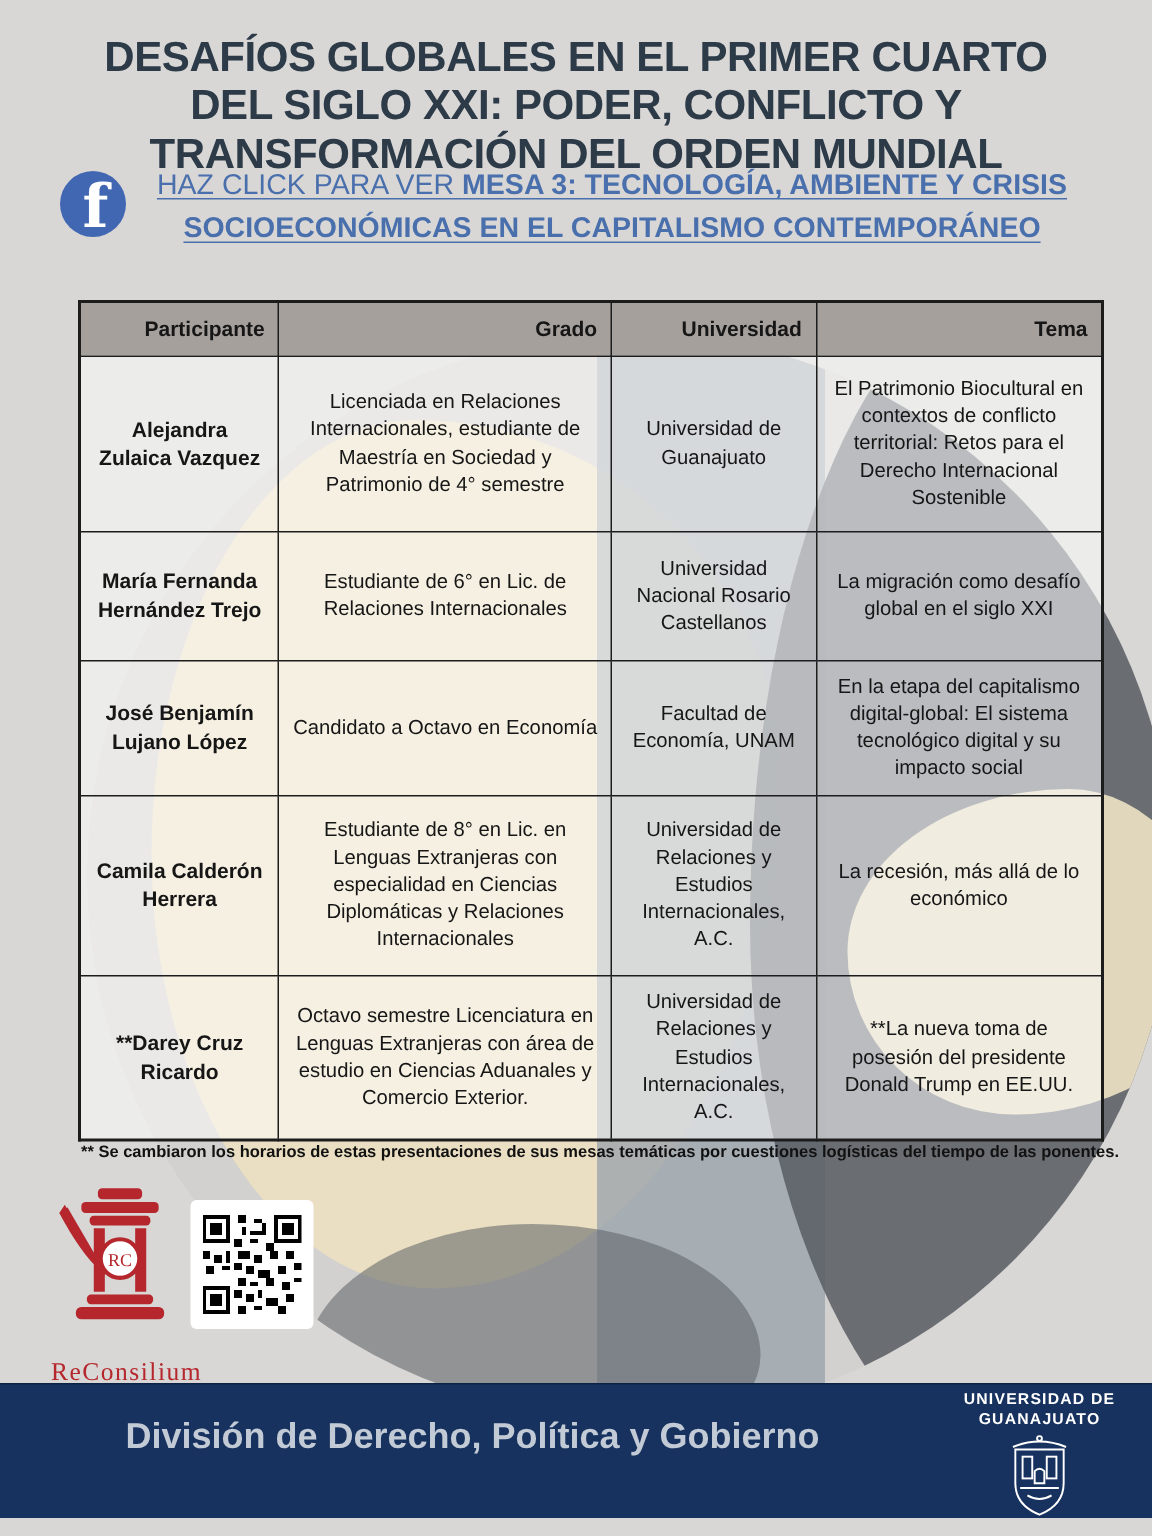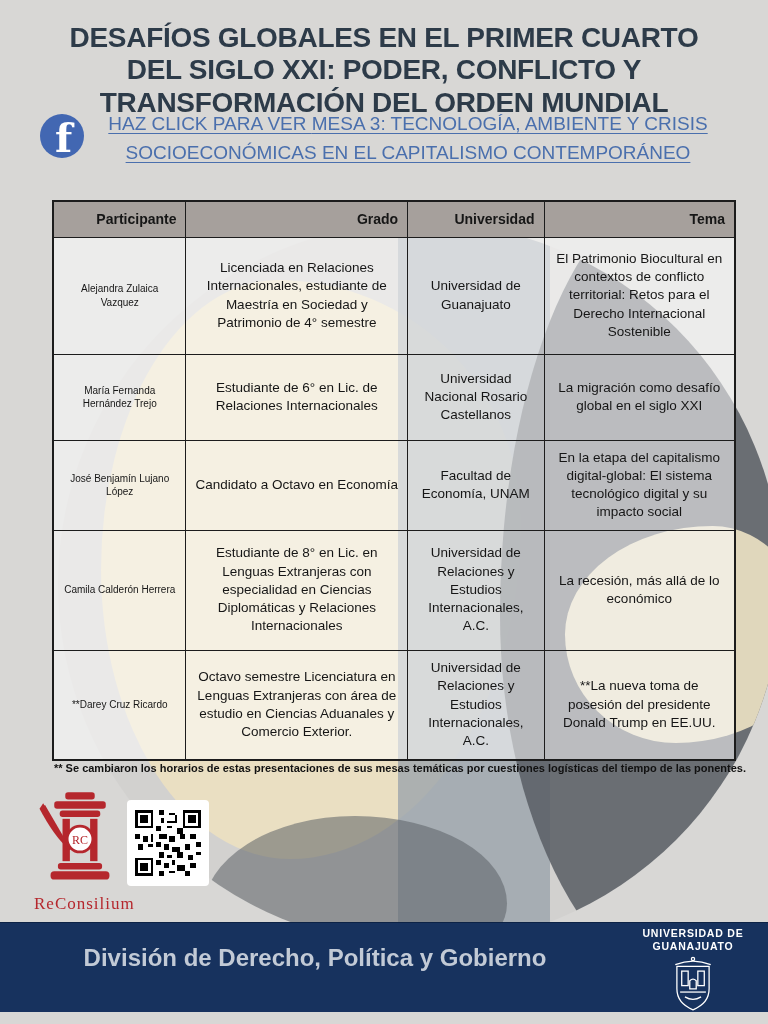--- a/index.html
+++ b/index.html
@@ -25,40 +25,40 @@
   
   .title { position:absolute; top:22px; left:64px; width:640px; text-align:center;
            color:#2d3b49; font-weight:bold; font-size:28px; line-height:1.16; letter-spacing:-.3px; }
   .link-row { position:absolute; top:110px; left:40px; width:692px; display:flex; align-items:flex-start; }
   .fb-circle { width:44px; height:44px; border-radius:50%; background:#4267b2; color:#fff;
            flex:0 0 44px; margin-top:4px; position:relative; overflow:hidden; }
   .fb-circle span { position:absolute; left:15px; top:4px; font-size:40px; font-weight:bold;
            font-family:"DejaVu Serif", serif; line-height:1; }
   .link-text { flex:1; text-align:center; font-size:19px; line-height:1.5; color:#4a6fad;
            text-decoration:underline; text-underline-offset:3px; padding:0 10px; cursor:pointer; }
-  .link-text b { font-weight:normal; }
+  .link-text b { font-weight:bold; }
 
   
   .table-wrap { position:absolute; top:200px; left:52px; width:684px; }
   table { width:100%; border-collapse:collapse; border:2px solid #1c1c1c; table-layout:fixed; }
   th, td { border:1px solid #1c1c1c; text-align:center; vertical-align:middle;
            padding:6px 9px; color:#161616; }
   th { background:#a6a09c; font-size:14px; font-weight:bold; height:36px;text-align:right; }
   td { background:rgba(253,253,253,.55); font-size:13.5px; line-height:1.35; }
-  td.name { font-weight:normal; font-size:10px; }
+  td.name { font-weight:bold; font-size:14px; }
   col.c1 { width:19.5%; } col.c2 { width:32.5%; } col.c3 { width:20%; } col.c4 { width:28%; }
   tr.r1 td { height:117px; } tr.r2 td { height:86px; } tr.r3 td { height:90px; }
   tr.r4 td { height:120px; } tr.r5 td { height:110px; }
 
   .footnote { position:absolute; top:762px; left:54px; width:700px; font-size:11px;
            font-weight:bold; color:#111; }
 
   
   .rc-logo { position:absolute; left:34px; top:792px; width:92px; }
-  .rc-label { margin-top:2px; font-family:"Liberation Serif", serif; font-size:17px;
+  .rc-label { margin-top:12px; font-family:"Liberation Serif", serif; font-size:17px;
            color:#b5272d; letter-spacing:1px; }
   .qr-box { position:absolute; left:127px; top:800px; width:82px; height:86px; background:#fff;
            border-radius:4px; display:flex; align-items:center; justify-content:center; }
 
   
   .bar { position:absolute; left:0; top:922px; width:768px; height:90px; background:#17325e;
            border-top:1px solid #0d2346; }
   .bar-text { position:absolute; left:30px; top:16px; width:570px; text-align:center;
            color:#c2cad6; font-weight:bold; font-size:24px; line-height:1.55; }
   .ug-logo { position:absolute; right:0; top:4px; width:150px; text-align:center; color:#fff; }

